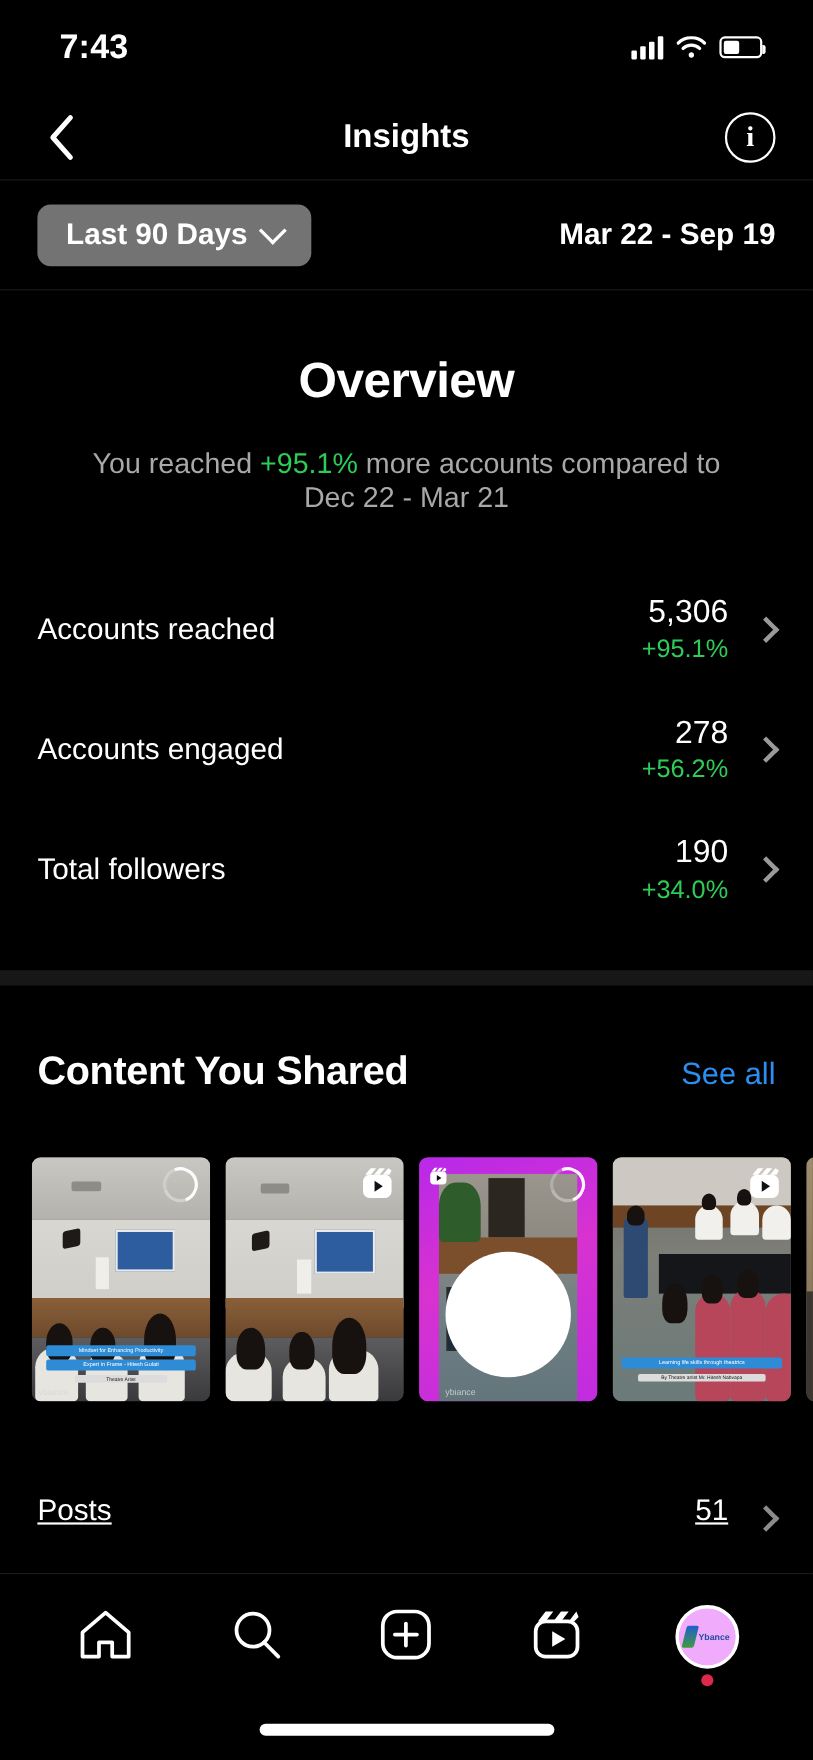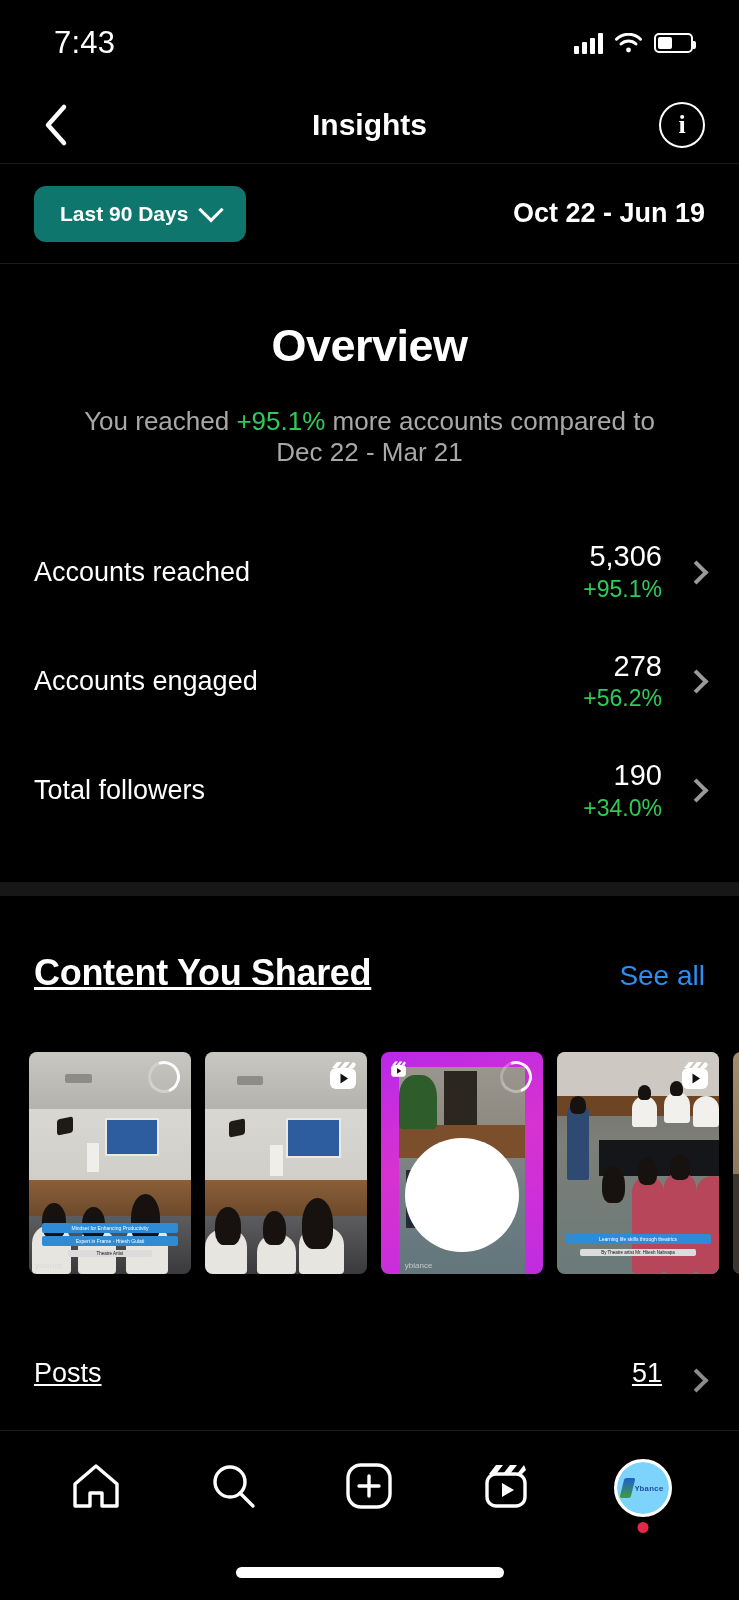--- a/index.html
+++ b/index.html
@@ -10,21 +10,21 @@
     color:#fff;
     overflow:hidden;
   }
   .phone { position:relative; width:739px; height:1600px; background:#000; }
 
   
   .statusbar {
     height:86px; display:flex; align-items:center;
     justify-content:space-between; padding:0 46px 0 54px;
   }
-  .status-time { font-size:31px; font-weight:400; letter-spacing:.2px; }
+  .status-time { font-size:31px; font-weight:700; letter-spacing:.2px; }
   .status-right { display:flex; align-items:center; gap:12px; }
   .sig { display:flex; align-items:flex-end; gap:3px; height:21px; }
   .sig i { display:block; width:5px; background:#fff; border-radius:1px; }
   .sig i:nth-child(1){height:8px}.sig i:nth-child(2){height:12px}
   .sig i:nth-child(3){height:16px}.sig i:nth-child(4){height:21px}
   .wifi { width:27px; height:20px; position:relative; }
   .batt { width:39px; height:20px; border:2px solid #fff; border-radius:5px; position:relative; padding:2px; }
   .batt::after { content:""; position:absolute; right:-5px; top:6px; width:3px; height:8px; background:#fff; border-radius:0 2px 2px 0; }
   .batt-fill { height:100%; background:#fff; border-radius:2px; }
 
@@ -42,23 +42,23 @@
     border:2.5px solid #fff; border-radius:50%;
     display:flex; align-items:center; justify-content:center;
     font-size:26px; font-weight:700; font-family:"Liberation Serif", serif; line-height:1; }
 
   
   .filterbar {
     height:100px; display:flex; align-items:center; justify-content:space-between;
     padding:0 34px; border-bottom:1px solid #1a1a1a;
   }
   .range-pill {
-    background:#0f766e; border-radius:12px; height:56px;
+    background:#737373; border-radius:12px; height:56px;
     display:flex; align-items:center; gap:14px; padding:4px 26px;
-    font-size:21px; font-weight:700;
+    font-size:27px; font-weight:700;
   }
   .chev-down { width:18px; height:18px; border-right:3px solid #fff; border-bottom:3px solid #fff;
     transform:rotate(45deg) translate(-3px,-3px); }
   .range-dates { font-size:27px; font-weight:700; }
 
   
   .overview { padding:56px 34px 0; }
   .ov-title { text-align:center; font-size:45px; font-weight:700; letter-spacing:-.5px; }
   .ov-sub { text-align:center; font-size:26px; color:#a8a8a8; line-height:1.18; margin-top:34px; padding:0 28px; }
   .pos { color:#2ecc57; }
@@ -72,21 +72,21 @@
   .metric-num { font-size:29px; font-weight:500; line-height:1.05; }
   .metric-delta { font-size:23px; color:#2ecc57; margin-top:4px; }
   .chev-right { width:17px; height:17px; border-right:4px solid #9a9a9a; border-top:4px solid #9a9a9a;
     transform:rotate(45deg); margin-left:26px; flex:none; }
   .chev-right.dim { border-color:#8c8c8c; }
 
   .section-gap { height:14px; background:#171717; margin-top:38px; }
 
   
   .cys-head { display:flex; align-items:baseline; justify-content:space-between; padding:56px 34px 0; }
-  .cys-title { font-size:36px; font-weight:700; letter-spacing:-.3px;text-decoration:underline; }
+  .cys-title { font-size:36px; font-weight:700; letter-spacing:-.3px; }
   .see-all { font-size:28px; color:#2b8ef0; }
 
   .carousel { display:flex; gap:14px; padding:58px 0 0 29px; overflow:hidden; }
   .card { width:162px; height:222px; border-radius:8px; position:relative;
     flex:none; overflow:hidden; background:#2a2a2a; }
 
   .room { position:absolute; inset:0; }
   .ceiling { position:absolute; left:0; right:0; top:0; height:26%; background:linear-gradient(#c9c7c2,#b4b2ad); }
   .wall { position:absolute; left:0; right:0; top:26%; height:36%; background:linear-gradient(#d9d7d2,#cfcdc8); }
   .screen-proj { position:absolute; background:#2d5d9e; border:2px solid #e9e9e9; }
@@ -129,22 +129,22 @@
   .list-label { font-size:27px; flex:1; }
   .list-val { font-size:27px;margin-left:47px; }
 
   
   .tabbar { position:absolute; left:0; right:0; bottom:0; height:170px;
     border-top:1px solid #1b1b1b; background:#000; }
   .tabs { display:flex; align-items:center; justify-content:space-around; padding:26px 28px 0; }
   .tab { width:72px; height:62px; display:flex; align-items:center; justify-content:center; position:relative; }
   .avatar-wrap { width:58px; height:58px; border:3px solid #fff; border-radius:50%;
     display:flex; align-items:center; justify-content:center; background:#fff; overflow:hidden; position:relative; }
-  .avatar-inner { width:52px; height:52px; border-radius:50%; background:#7dd3fc;
-    display:flex; align-items:center; justify-content:center; gap:2px;font-family:Liberation Mono, monospace; }
+  .avatar-inner { width:52px; height:52px; border-radius:50%; background:#f0abfc;
+    display:flex; align-items:center; justify-content:center; gap:2px; }
   .av-mark { width:11px; height:20px; background:linear-gradient(#1f5fd0,#3f9b3f); transform:skewX(-14deg); border-radius:2px; }
   .av-txt { font-size:8px; color:#1f4fa0; font-weight:700; }
   .reddot { position:absolute; bottom:-14px; left:50%; transform:translateX(-50%);
     width:11px; height:11px; background:#e0294a; border-radius:50%; }
   .homebar { position:absolute; bottom:22px; left:50%; transform:translateX(-50%);
     width:268px; height:11px; background:#fff; border-radius:6px; }
 </style>
 </head>
 <body>
 
@@ -180,21 +180,21 @@
     </div>
     <div class="nav-title">Insights</div>
     <div class="info-btn">i</div>
   </div>
 
   <div class="filterbar">
     <div class="range-pill">
       <span>Last 90 Days</span>
       <span class="chev-down"></span>
     </div>
-    <div class="range-dates">Oct 22 - Jun 19</div>
+    <div class="range-dates">Mar 22 - Sep 19</div>
   </div>
 
   <div class="overview">
     <div class="ov-title">Overview</div>
     <div class="ov-sub">
       <span>You reached </span><span class="pos">+95.1%</span><span> more accounts compared to</span><br>
       <span>Dec 22 - Mar 21</span>
     </div>
 
     <div class="metrics">

